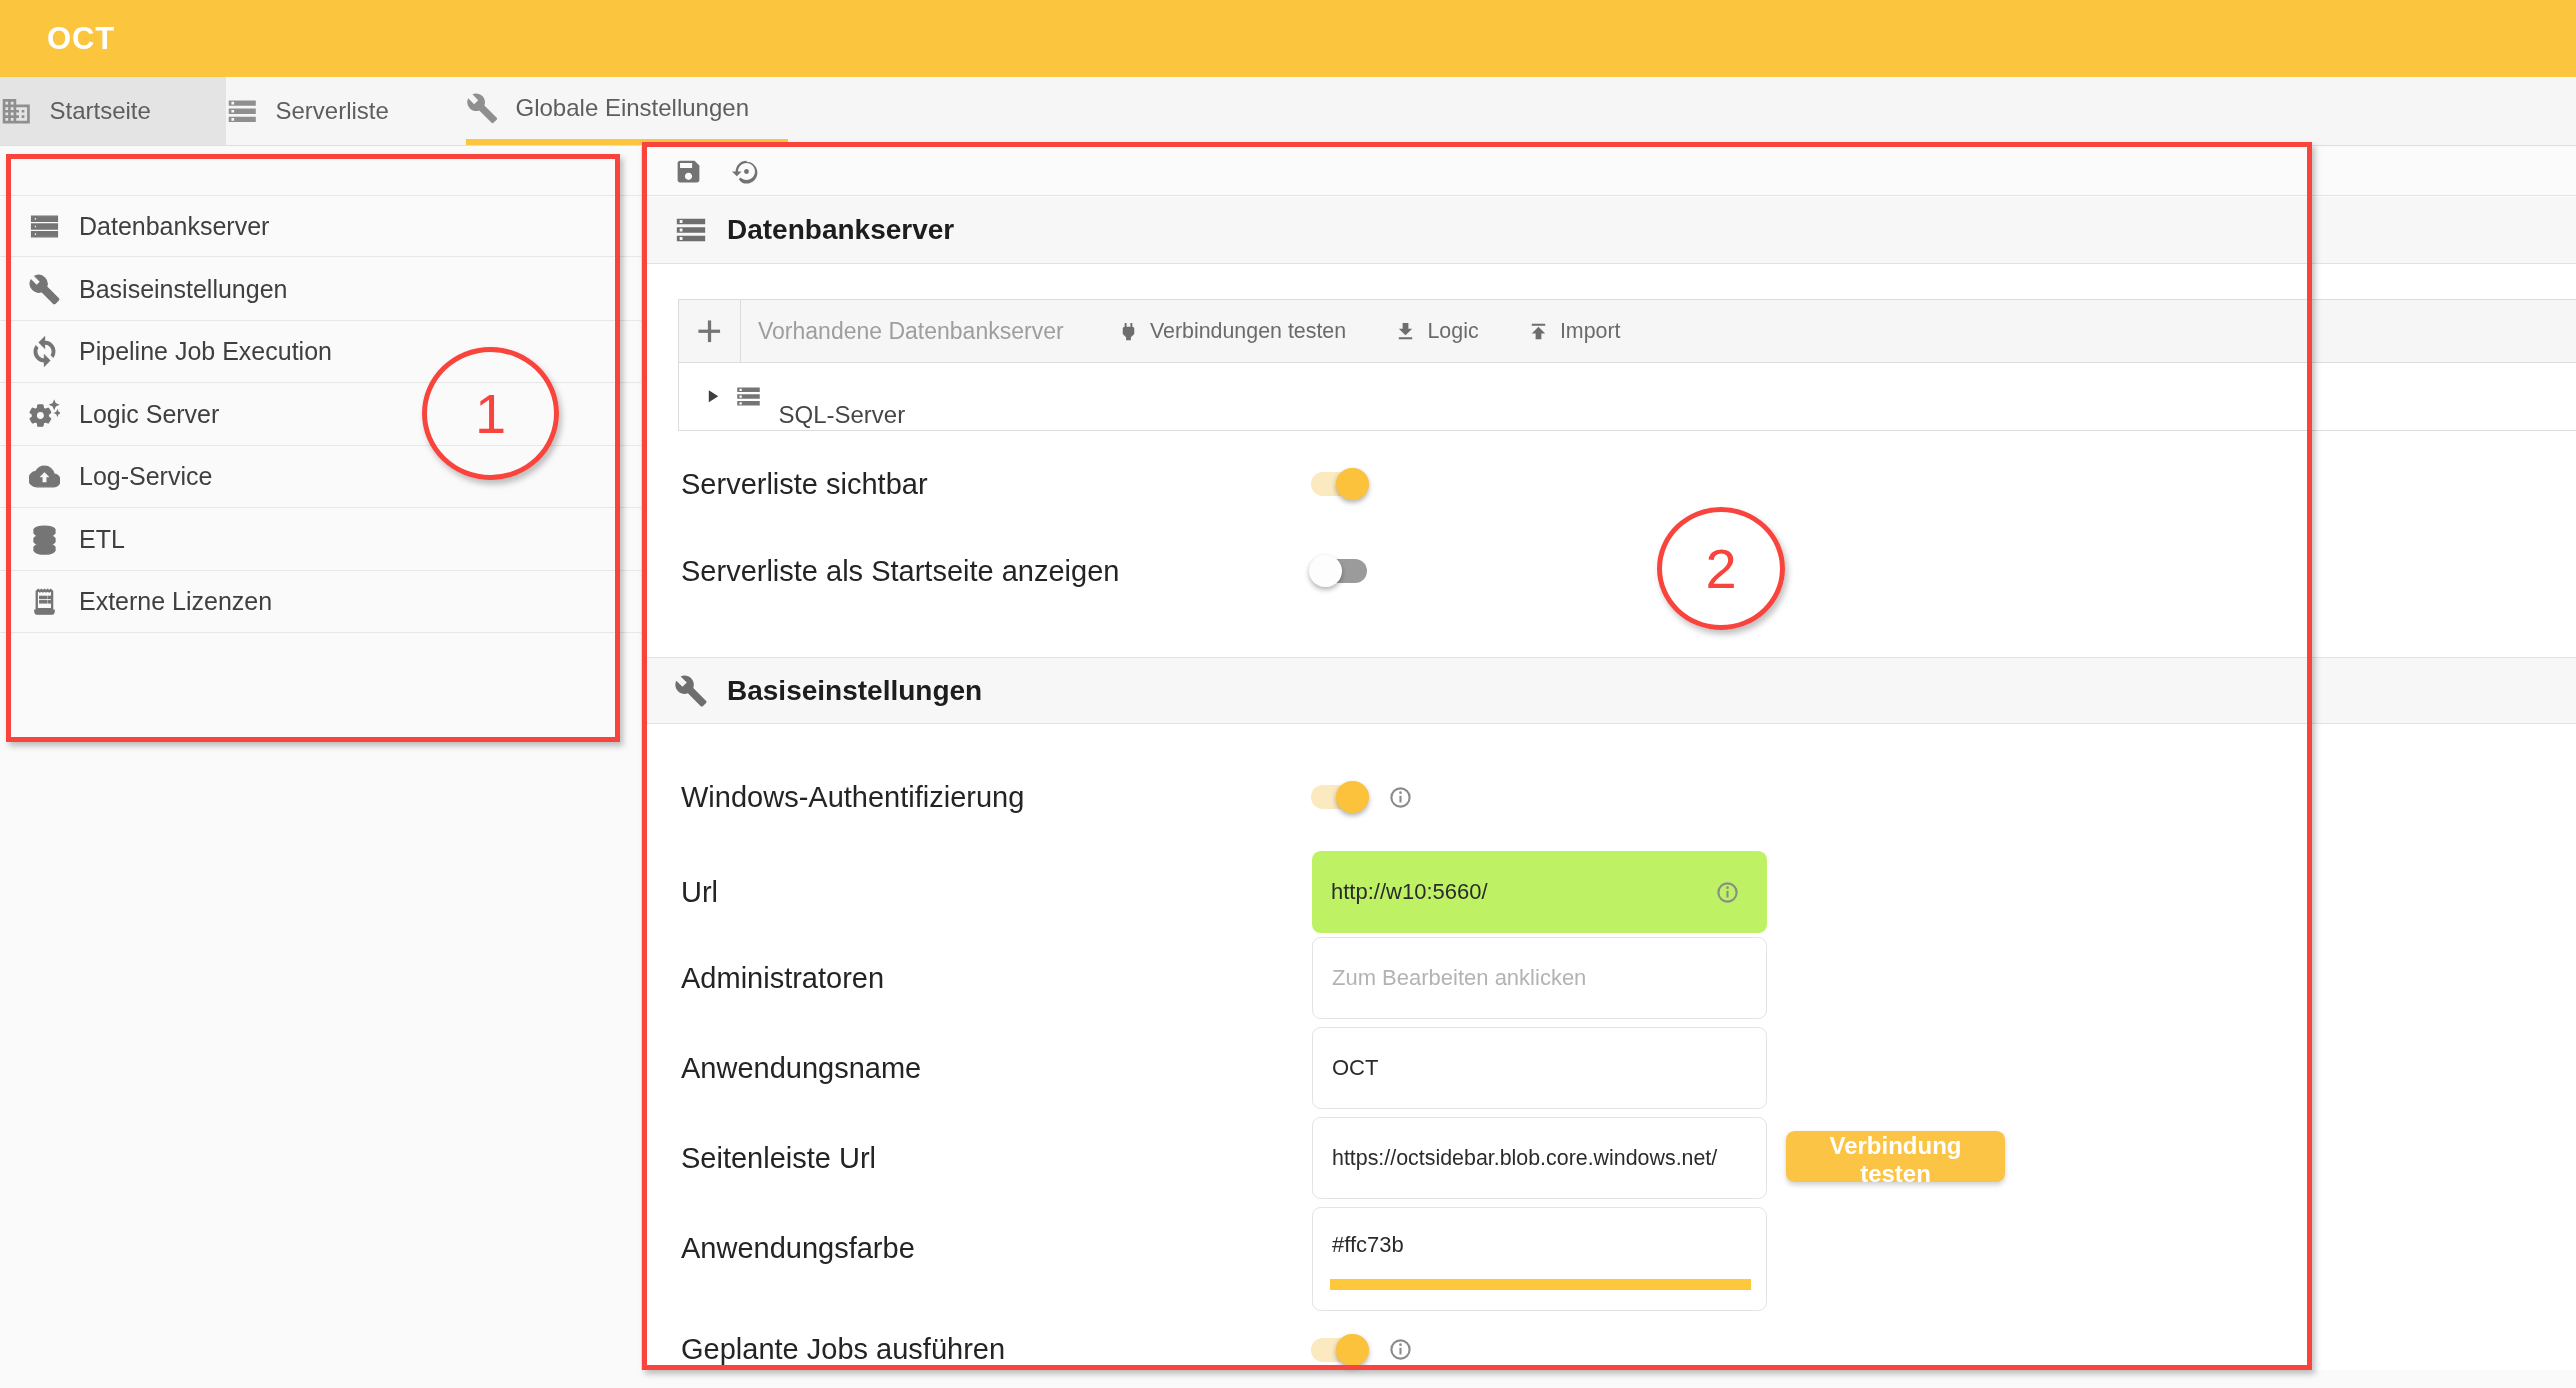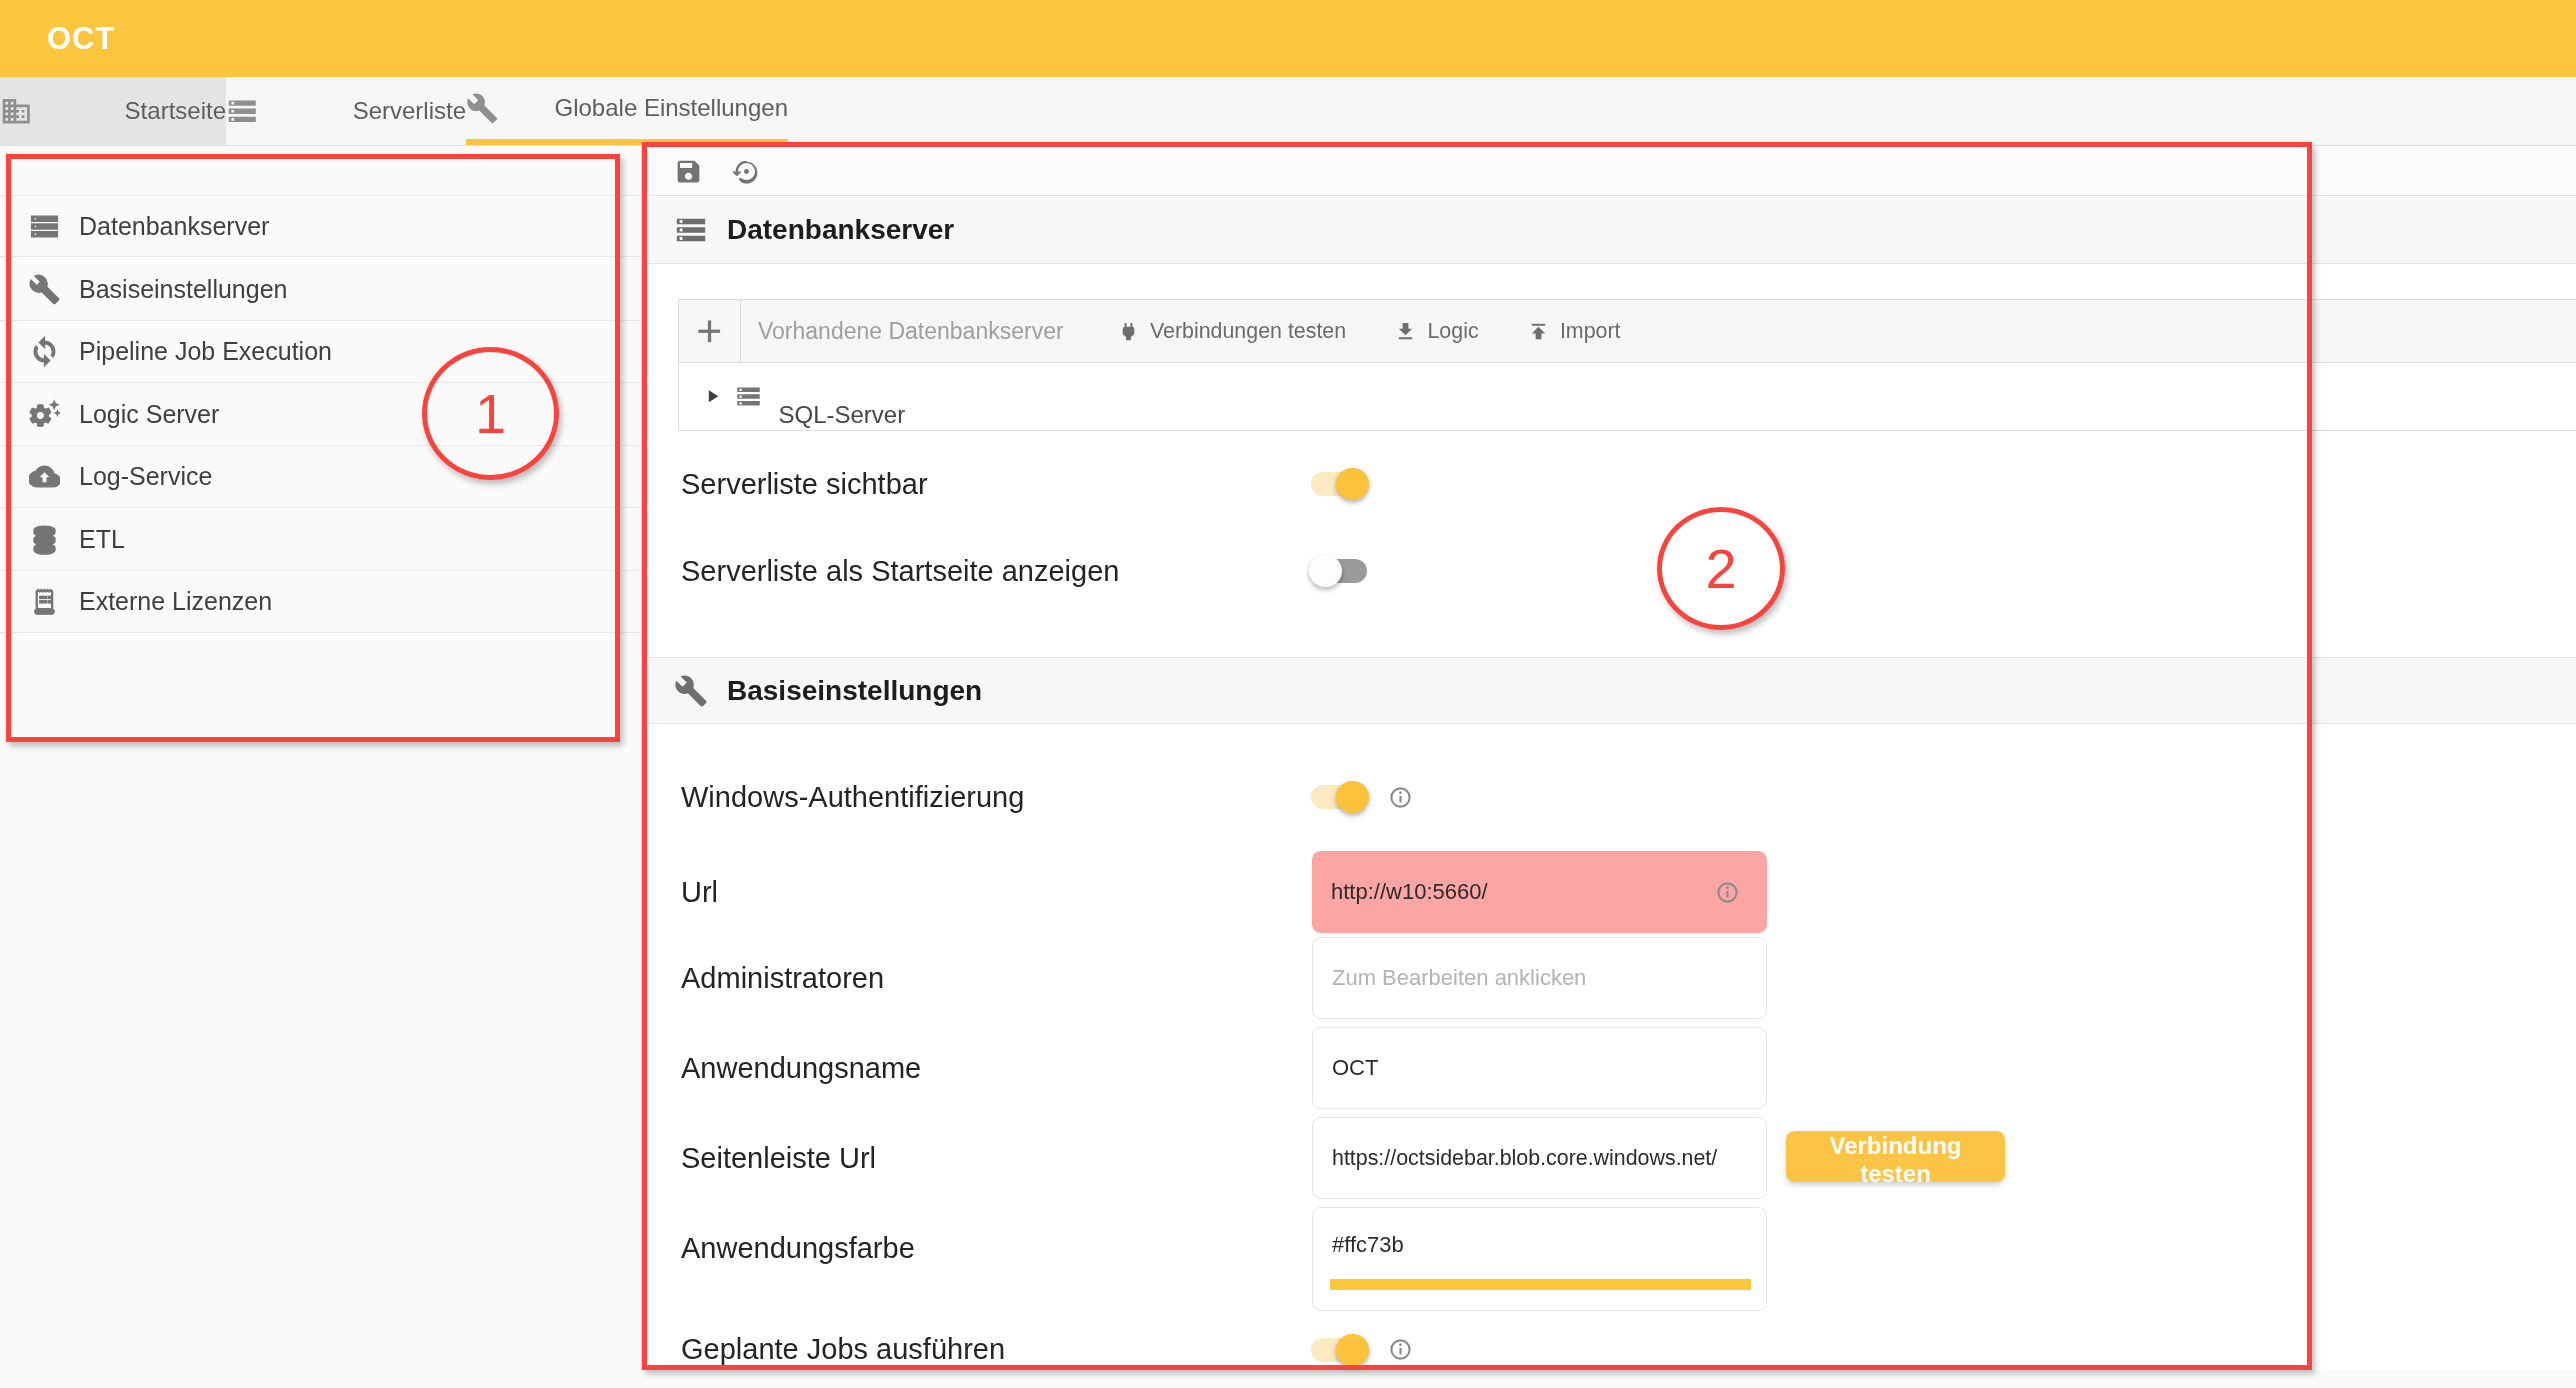--- a/index.html
+++ b/index.html
@@ -4,21 +4,21 @@
 <style>
   html,body{margin:0;padding:0;}
   body{width:2576px;height:1388px;background:#fafafa;font-family:"Liberation Sans",sans-serif;position:relative;overflow:hidden;}
   .abs{position:absolute;}
   svg{display:block;}
   
   #appbar{left:0;top:0;width:2576px;height:77px;background:#fcc53e;display:flex;align-items:center;}
   #appbar .title{margin-left:47px;color:#fff;font-size:31px;font-weight:600;letter-spacing:0.9px;}
   
   #tabbar{left:0;top:77px;width:2576px;height:68px;background:#f6f6f6;border-bottom:1.7px solid #dfdfdf;display:flex;}
-  .tab{height:68px;display:flex;align-items:center;justify-content:space-between;gap:17px;box-sizing:border-box;cursor:pointer;}
+  .tab{height:68px;display:flex;align-items:center;justify-content:flex-start;gap:17px;box-sizing:border-box;cursor:pointer;}
   .tab .tlabel{font-size:24px;color:#5e5e5e;}
   .tab-icon svg{width:32.5px;height:32.5px;fill:#8f8f8f;}
   #tab-0{width:226px;background:#e4e4e4;}
   #tab-1{width:240px;}
   #tab-2{width:322px;border-bottom:6.8px solid #fcc53e;}
   
   #sidebar{left:0;top:147px;width:641px;height:1223px;background:#fafafa;border-right:1.7px solid #e0e0e0;}
   .side-item{position:absolute;left:0;width:641px;height:62px;border-bottom:1.7px solid #e7e7e7;display:flex;align-items:center;box-sizing:border-box;cursor:pointer;}
   .side-item .sicon{margin-left:29px;width:31px;height:31px;}
   .side-item .sicon svg{width:31px;height:31px;fill:#757575;stroke:#757575;}
@@ -56,21 +56,21 @@
   .switch .thumb{position:absolute;top:-4.3px;width:32.5px;height:32.5px;border-radius:50%;box-shadow:0 2.6px 5.1px rgba(0,0,0,.3);}
   .switch.on .track{background:#fbe9c0;}
   .switch.on .thumb{right:-1.7px;background:#fcc23c;}
   .switch.off .track{background:#9b9b9b;}
   .switch.off .thumb{left:-1.7px;background:#fdfdfd;}
   .info{position:absolute;width:23px;height:23px;cursor:pointer;}
   .info svg{width:23px;height:23px;stroke:#8b8b8b;fill:#8b8b8b;}
   .field{position:absolute;left:669px;width:455px;height:82px;box-sizing:border-box;border-radius:8.6px;}
   .field input{width:100%;height:100%;box-sizing:border-box;border:none;outline:none;background:transparent;padding:0 34px 0 19px;font-size:22px;color:#2b2b2b;font-family:"Liberation Sans",sans-serif;}
   .field.editable{background:#fff;border:1.7px solid #e3e3e3;}
-  .field.disabled{background:#fca5a5;}
+  .field.disabled{background:#bef264;}
   .field input::placeholder{color:#b3b3b3;opacity:1;}
   #btn-test{position:absolute;left:1143px;top:984px;width:219px;height:51px;background:#fcc444;border:none;border-radius:8.6px;color:#fff;font-size:24px;font-weight:700;font-family:"Liberation Sans",sans-serif;box-shadow:0 2.6px 5.1px rgba(0,0,0,.18);cursor:pointer;}
   #color-field{height:104px;}
   #color-field input{height:74px;}
   .color-strip{position:absolute;left:17px;bottom:20.5px;width:421px;height:10.3px;}
   
   .ann{position:absolute;border:5.1px solid #f8443d;box-sizing:border-box;box-shadow:2.6px 4.3px 6px rgba(0,0,0,.25);pointer-events:none;}
   .ann.circle{border-radius:50%;display:flex;align-items:center;justify-content:center;background:transparent;}
   .ann-digit{font-size:56px;color:#f8443d;}
 </style>

